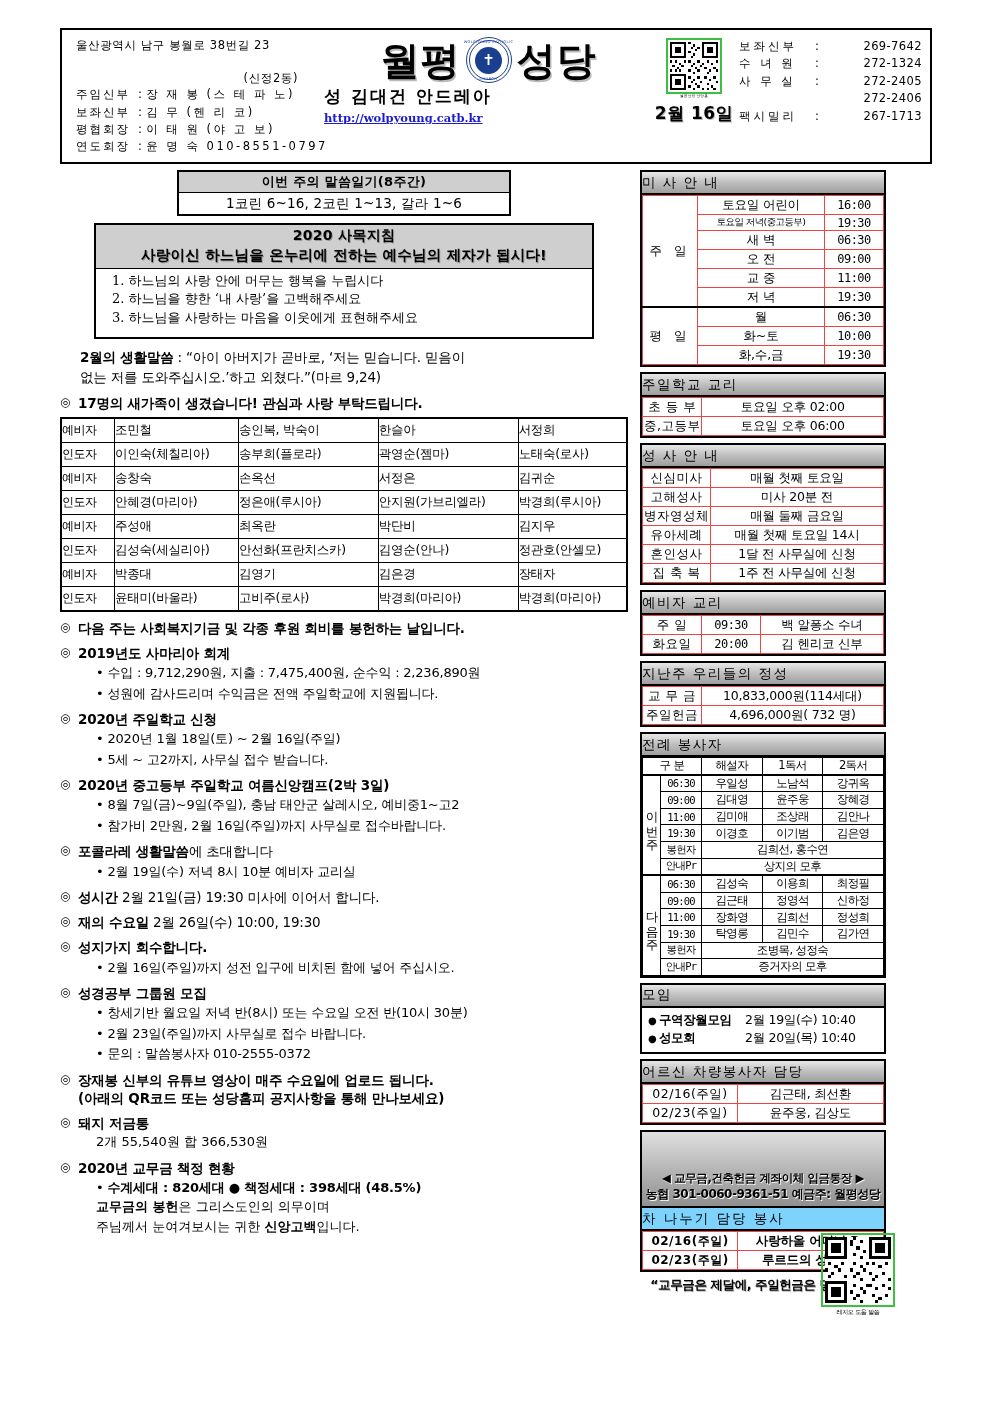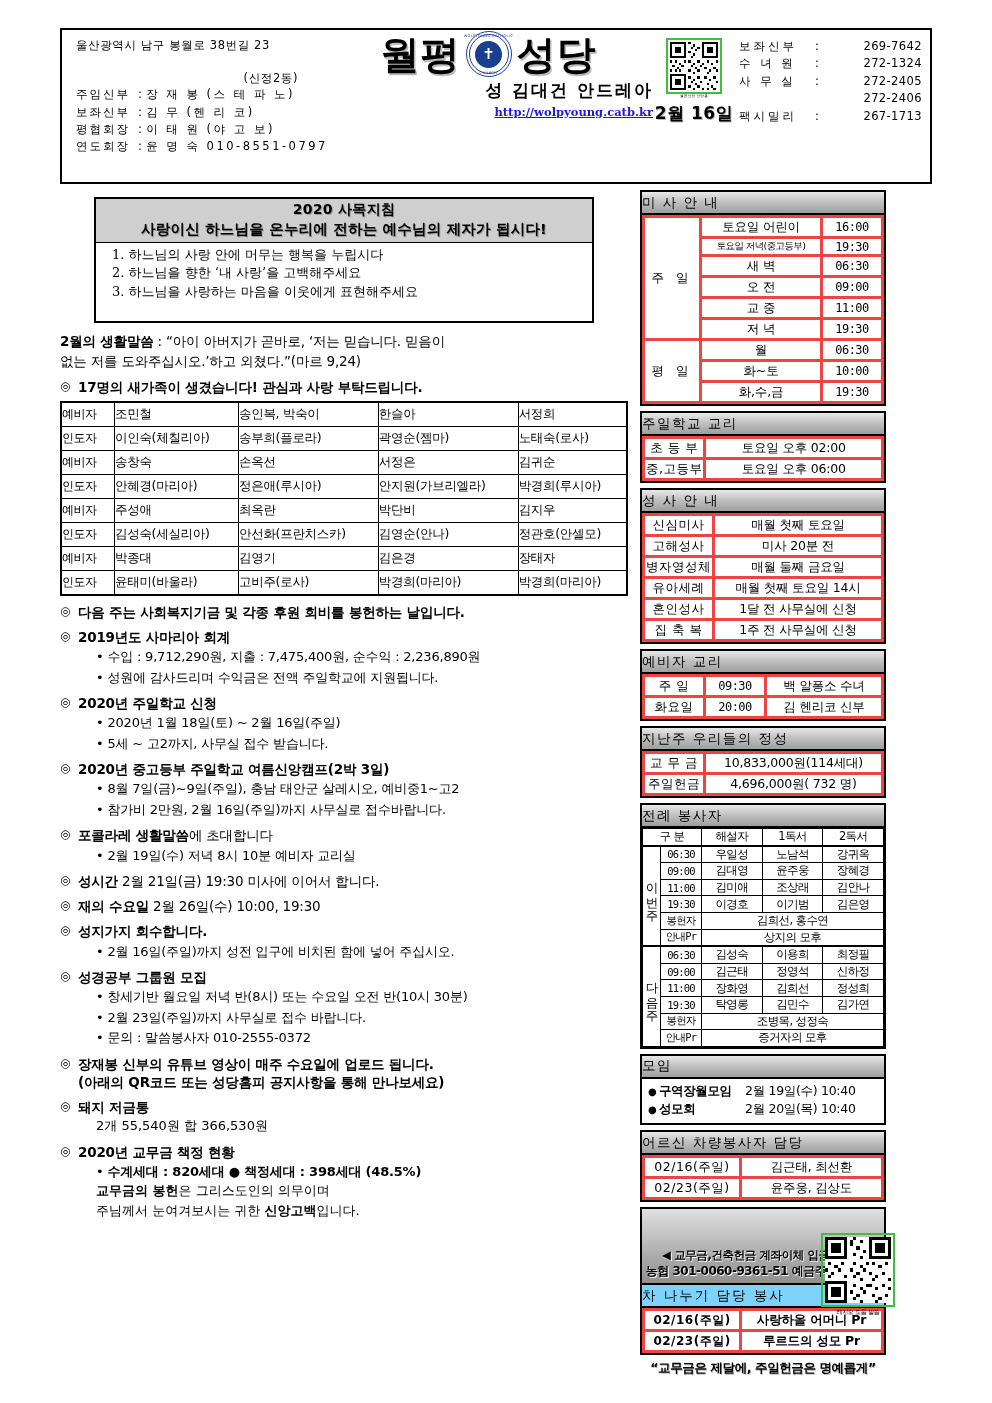--- a/index.html
+++ b/index.html
@@ -1,28 +1,28 @@
 <!DOCTYPE html>
 <html><head>
 <meta charset="utf-8">
 <style>
   html,body{margin:0;padding:0;background:#fff;}
   body{width:992px;height:1403px;font-family:"DejaVu Sans","Liberation Sans",sans-serif;color:#000;}
   .page{width:992px;height:1403px;position:relative;box-sizing:border-box;padding:28px 60px 20px 60px;}
 
   
-  .header{border:2.5px solid #000;display:flex;height:156px;box-sizing:border-box;}
+  .header{border:2.5px solid #000;display:flex;height:136px;box-sizing:border-box;}
   .hdr-left{width:262px;padding:7px 4px 0 14px;box-sizing:border-box;}
   .hdr-left .addr{font-size:11.5px;letter-spacing:.6px;line-height:1.45;}
   .hdr-left .addr .r{display:block;text-align:right;padding-right:22px;margin-top:16px;}
   .hdr-left .row{font-size:11.5px;line-height:1.5;letter-spacing:.3px;white-space:nowrap;}
   .hdr-left .row .lbl{display:inline-block;width:62px;letter-spacing:2px;}
   .hdr-left .row .nm{letter-spacing:2.5px;}
 
-  .hdr-mid{flex:1;position:relative;text-align:right;}
+  .hdr-mid{flex:1;position:relative;text-align:left;padding-top:6px;}
   .logo-line{display:flex;align-items:center;justify-content:center;gap:2px;height:48px;}
   .big-name{font-size:39px;font-weight:bold;letter-spacing:1px;line-height:1;
             text-shadow:1.5px 1.5px 0 #bbb;}
   .seal{width:44px;height:44px;border-radius:50%;border:1.5px solid #1b3f8f;
         position:relative;display:flex;align-items:center;justify-content:center;margin:0 3px;}
   .seal .inner{width:27px;height:27px;border-radius:50%;background:#1b3f8f;color:#fff;
         font-size:15px;display:flex;align-items:center;justify-content:center;line-height:1;}
   .seal .ring{position:absolute;inset:2px;border-radius:50%;border:.8px solid #1b3f8f;}
   .seal .arc{position:absolute;font-size:3.6px;color:#1b3f8f;letter-spacing:.4px;white-space:nowrap;}
   .seal .arc.top{top:1.5px;left:50%;transform:translateX(-50%);}
@@ -52,24 +52,24 @@
   .read-wrap{width:330px;margin:0 auto;border:2px solid #000;}
   .read-hd{background:#cfcfcf;text-align:center;font-size:13px;font-weight:bold;
            border-bottom:1.5px solid #000;padding:1px 0;letter-spacing:.3px;}
   .read-bd{text-align:center;font-size:13.5px;padding:1.5px 0;letter-spacing:.2px;}
 
   
   .past{border:2.5px solid #000;margin:7px 34px 0 34px;}
   .past-hd{background:#cfcfcf;text-align:center;padding:2px 0 3px;border-bottom:1.5px solid #000;}
   .past-hd .l1{font-size:14px;font-weight:bold;letter-spacing:.3px;text-shadow:1px 1px 0 #999;}
   .past-hd .l2{font-size:14.5px;font-weight:bold;letter-spacing:.2px;text-shadow:1px 1px 0 #999;margin-top:1px;}
-  .past-bd{padding:3px 4px 20px 16px;font-size:13px;line-height:1.42;font-family:"DejaVu Serif",serif;}
-
-  
-  .quote{font-size:13.5px;line-height:1.45;margin:9px 0 0 0;letter-spacing:-.2px;}
+  .past-bd{padding:3px 4px 10px 16px;font-size:13px;line-height:1.42;font-family:"DejaVu Serif",serif;}
+
+  
+  .quote{font-size:13.5px;line-height:1.45;margin:9px 0 0 20px;letter-spacing:-.2px;}
   .quote b{font-weight:bold;}
 
   
   .bul{display:flex;margin-top:7px;font-size:13.5px;}
   .bul .mk{width:18px;flex:none;font-size:12px;line-height:1.35;}
   .bul .tx{flex:1;font-weight:bold;line-height:1.35;letter-spacing:-.2px;}
   .bul .tx .nb{font-weight:normal;}
   .sub{margin:2px 0 0 36px;font-size:13px;line-height:1.42;letter-spacing:-.2px;}
   .sub .d{margin-right:4px;}
   .plain{margin:1px 0 0 36px;font-size:13px;line-height:1.42;}
@@ -79,21 +79,21 @@
   .fam td{border:1px solid #000;text-align:left;font-size:12.5px;padding:3px 0;
           letter-spacing:-.3px;white-space:nowrap;}
   .fam td.lb{width:52px;font-size:12px;letter-spacing:-.5px;}
 
   
   .pnl{border:2.5px solid #000;margin-bottom:5px;}
   .pnl-hd{background:linear-gradient(180deg,#e8e8e8 0%,#c2c2c2 45%,#9e9e9e 100%);
           text-align:left;font-size:13.5px;font-weight:normal;padding:1.5px 0;
           border-bottom:2px solid #000;letter-spacing:1.5px;}
   .gt{border-collapse:collapse;width:100%;}
-  .gt td{border:3px solid #ef4444;font-size:12.5px;text-align:center;padding:.5px 1px;
+  .gt td{border:1px solid #ef4444;font-size:12.5px;text-align:center;padding:.5px 1px;
          letter-spacing:-.2px;white-space:nowrap;}
   .gt td.sm{font-size:9.5px;letter-spacing:-.6px;}
   .gt td.vh{width:52px;letter-spacing:4px;}
   .gt td.tm{width:56px;font-family:"DejaVu Sans Mono",monospace;font-size:12px;letter-spacing:-.5px;}
   .gt td.lbl{width:56px;letter-spacing:.5px;}
   .gt tr.thick td{border-top:2px solid #000;}
   .vert{writing-mode:vertical-rl;text-orientation:upright;letter-spacing:2px;font-size:12.5px;}
 
   
   .vt{border-collapse:collapse;width:100%;}
@@ -271,20 +271,24 @@
           <span class="col">:</span>
           <span class="val">267-1713</span>
       </div>
     </div>
   </div>
 
   <div class="cols">
 
     <div class="left">
 
+      <div class="read-wrap">
+        <div class="read-hd">이번 주의 말씀일기(8주간)</div>
+        <div class="read-bd">1코린 6~16, 2코린 1~13, 갈라 1~6</div>
+      </div>
 
       <div class="past">
         <div class="past-hd">
           <div class="l1">2020 사목지침</div>
           <div class="l2">사랑이신 하느님을 온누리에 전하는 예수님의 제자가 됩시다!</div>
         </div>
         <div class="past-bd">
           <div>1. 하느님의 사랑 안에 머무는 행복을 누립시다</div>
           <div>2. 하느님을 향한 ‘내 사랑’을 고백해주세요</div>
           <div>3. 하느님을 사랑하는 마음을 이웃에게 표현해주세요</div>

